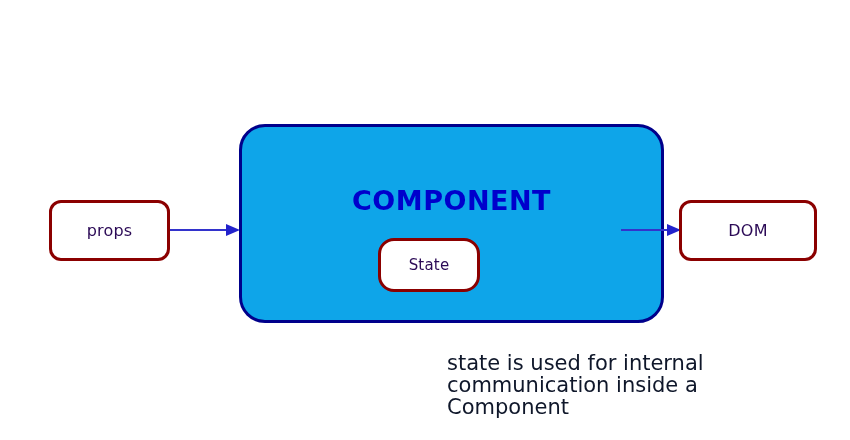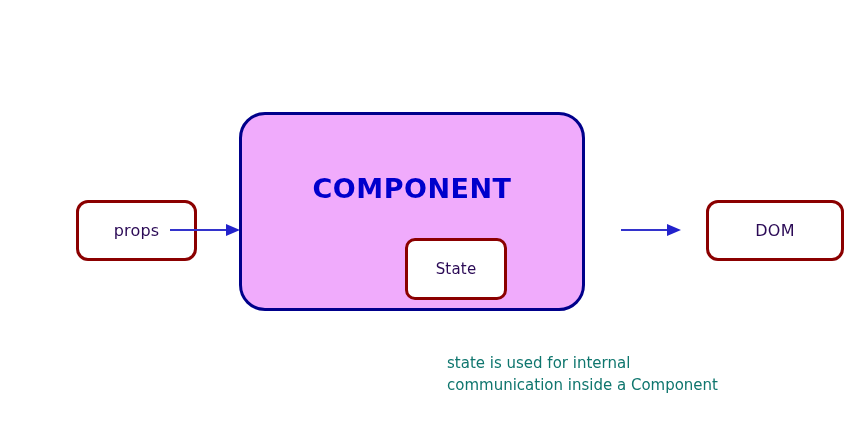--- a/index.html
+++ b/index.html
@@ -17,21 +17,20 @@
   }
 
   
   .node {
     position: absolute;
     box-sizing: border-box;
     background: #ffffff;
     display: flex;
     align-items: center;
     justify-content: center;
-    margin-left: 27px;
   }
 
   .red-box {
     border: 3px solid #8B0000;
     border-radius: 12px;
   }
 
   .red-box .node-label {
     color: #2B0A56;
     font-size: 16px;
@@ -52,49 +51,49 @@
     left: 679px;
     top: 200px;
     width: 138px;
     height: 61px;
   }
 
   
   #component-node {
     position: absolute;
     left: 239px;
-    top: 112px;
-    width: 346px;
+    top: 124px;
+    width: 425px;
     height: 199px;
     box-sizing: border-box;
     border: 3px solid #00008B;
     border-radius: 26px;
-    background: #f0abfc;
+    background: #0ea5e9;
   }
 
   #component-title {
     position: absolute;
     left: 0;
     top: 60px;
     width: 100%;
     text-align: center;
     color: #0000CC;
     font-size: 27px;
     font-weight: bold;
     letter-spacing: 0.5px;
     line-height: 1;
   }
 
   
   #state-node {
     left: 378px;
     top: 238px;
     width: 102px;
-    height: 62px;
-    border-radius: 10px;
+    height: 54px;
+    border-radius: 16px;
   }
   #state-node .node-label {
     font-size: 15px;
   }
 
   
   .arrow {
     position: absolute;
     height: 20px;
     top: 220px;
@@ -107,22 +106,22 @@
     left: 621px;
     width: 60px;
   }
 
   
   #caption {
     position: absolute;
     left: 447px;
     top: 352px;
     width: 360px;
-    color: #0f766e;
-    font-size: 15px;
+    color: #0f172a;
+    font-size: 21px;
     line-height: 22px;
     white-space: pre-line;
   }
 </style>
 </head>
 <body>
 
 <div id="canvas">
 
   <div id="props-node" class="node red-box">

